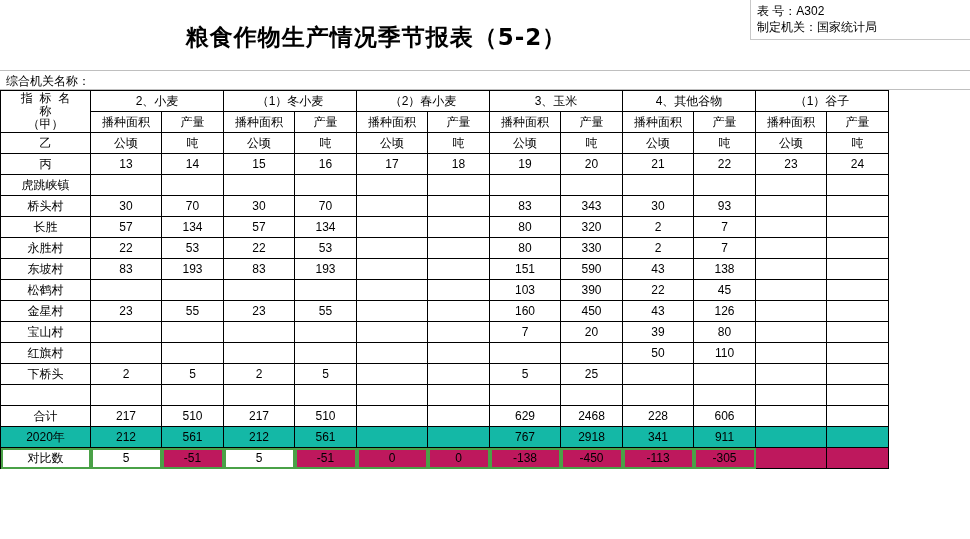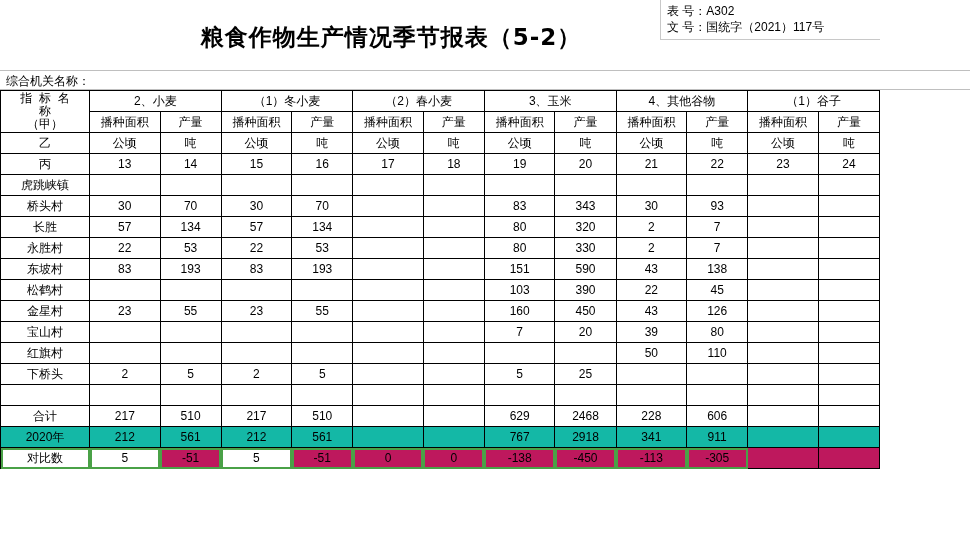--- a/index.html
+++ b/index.html
@@ -4,39 +4,39 @@
 <style>
   html,body{margin:0;padding:0;}
   body{
     width:970px;height:539px;
     background:#ffffff;
     font-family:"Liberation Sans","DejaVu Sans",sans-serif;
     font-size:12px;
     color:#000;
     overflow:hidden;
   }
-  .sheet{position:relative;width:880px;height:539px;}
+  .sheet{position:relative;width:970px;height:539px;}
 
   
   .meta{
     position:absolute;right:0;top:0;
     width:220px;
     border-left:1px solid #c8c8c8;
     border-bottom:1px solid #c8c8c8;
     padding:3px 4px 4px 6px;
     box-sizing:border-box;
     font-size:12px;
     line-height:16px;
   }
   .meta .row{white-space:nowrap;}
   .meta .lbl{display:inline-block;}
 
   
   .title{
-    position:absolute;left:16px;top:22px;width:750px;
+    position:absolute;left:1px;top:22px;width:750px;
     text-align:center;
     font-size:23px;
     font-weight:bold;
     letter-spacing:1px;
     font-family:"DejaVu Sans","Liberation Sans",sans-serif;
   }
 
   
   .orgline{
     position:absolute;left:0;top:70px;width:970px;height:20px;
@@ -83,21 +83,21 @@
 </head>
 <body>
 
 <div class="sheet">
 
   <div class="meta">
     <div class="row">
       <span class="lbl">表    号：</span><span>A302</span>
     </div>
     <div class="row">
-      <span class="lbl">文    号：</span><span>国统字（2021）117号</span>
+      <span class="lbl">制定机关：</span><span>国家统计局</span>
     </div>
   </div>
 
   <div class="title">粮食作物生产情况季节报表（5-2）</div>
 
   <div class="orgline">
     <span class="txt">综合机关名称：</span>
   </div>
 
   <table class="grid">

